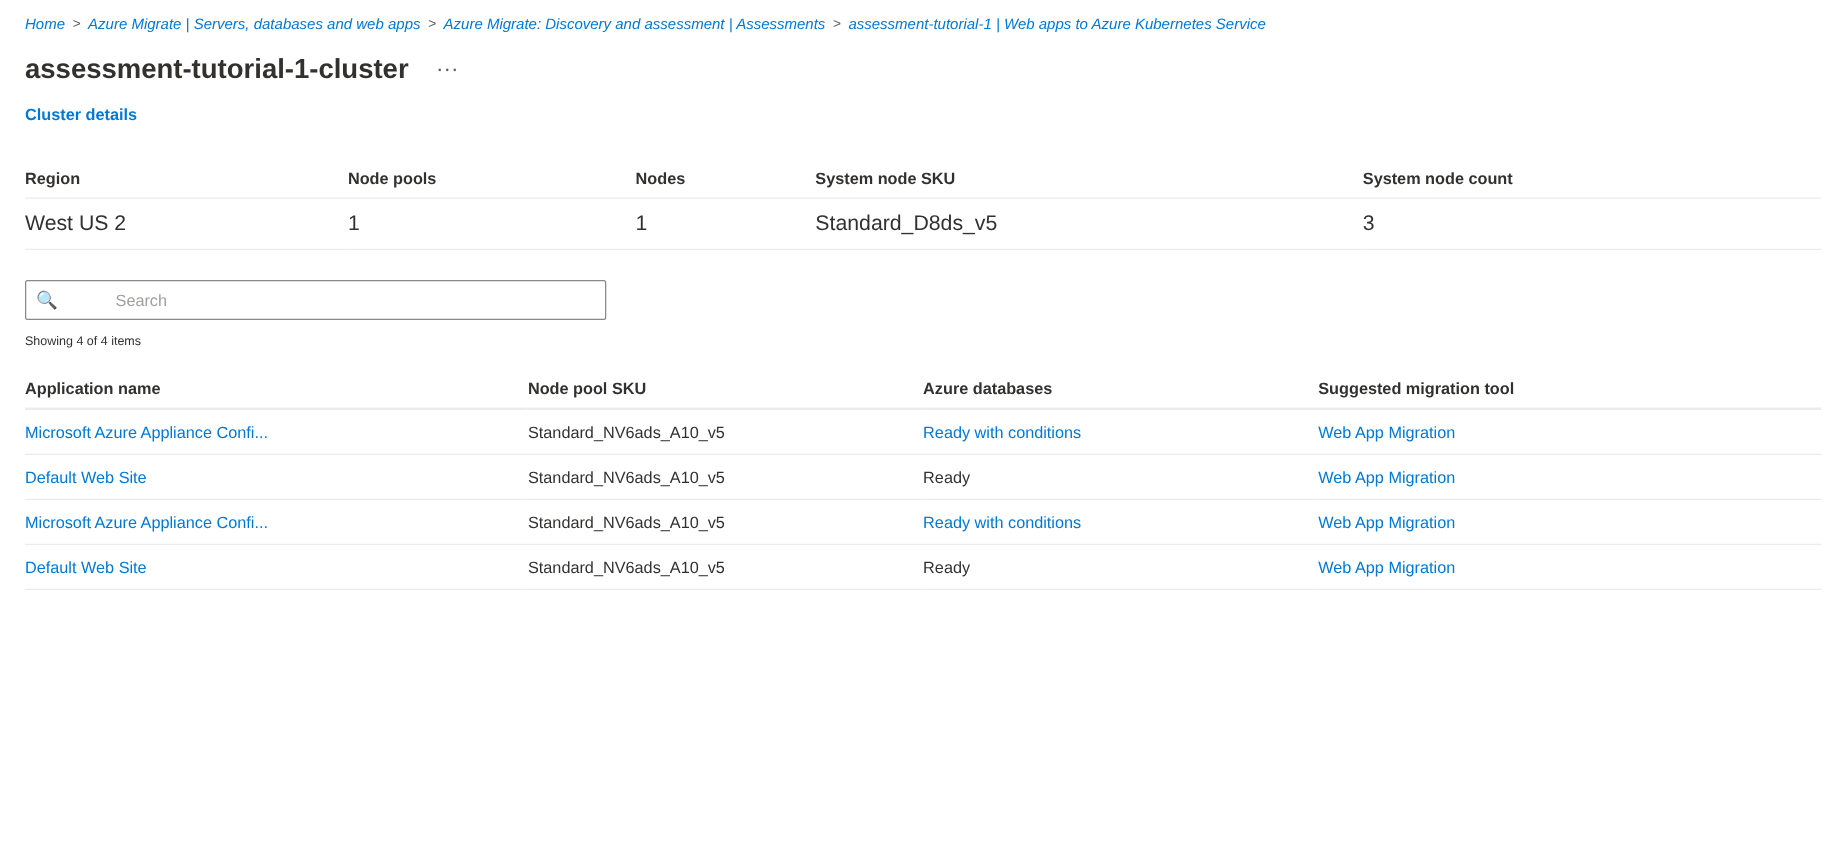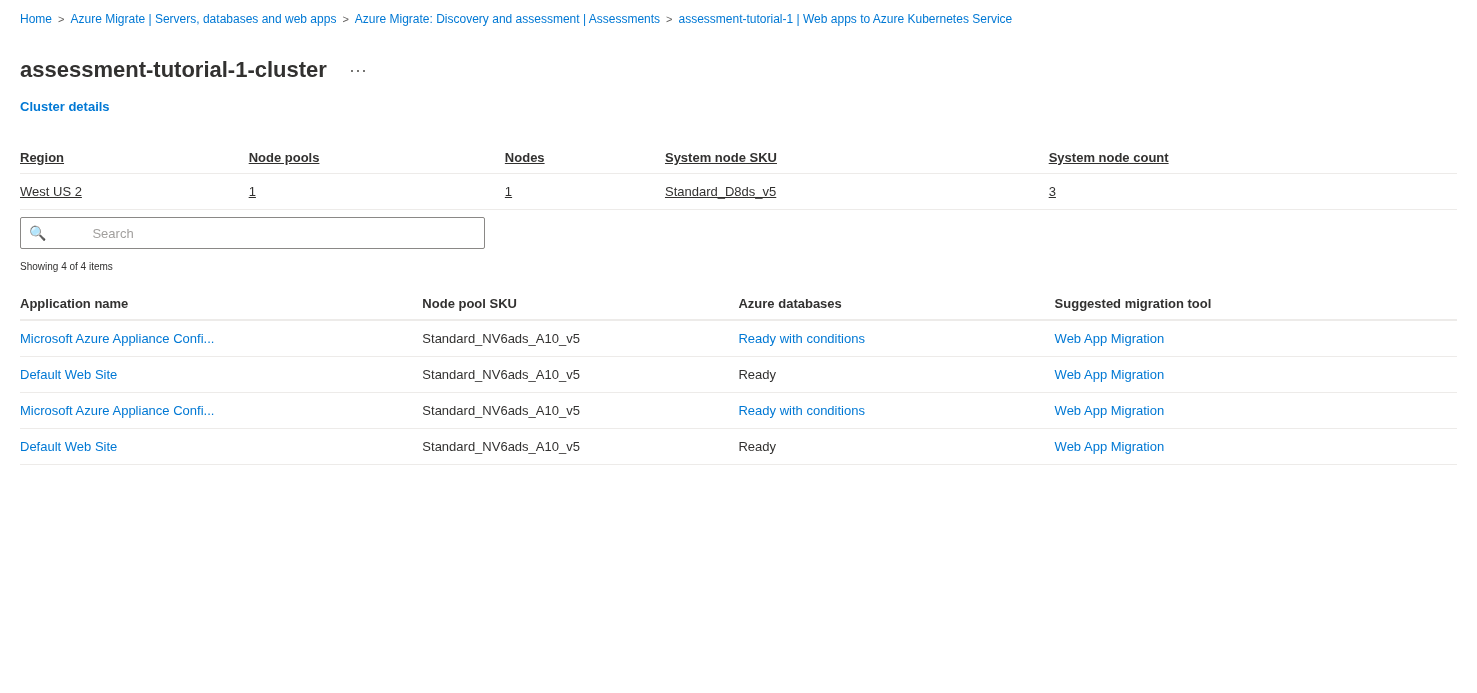--- a/index.html
+++ b/index.html
@@ -11,37 +11,37 @@
       padding: 0;
     }
     .breadcrumb {
       display: flex;
       align-items: center;
       flex-wrap: wrap;
       padding: 12px 20px 8px 20px;
       font-size: 12px;
       color: #0078d4;
       gap: 0;
+      font-style: italic;
     }
     .breadcrumb-item {
       color: #0078d4;
       cursor: pointer;
       white-space: nowrap;
     }
     .breadcrumb-separator {
       color: #605e5c;
       margin: 0 6px;
       font-size: 11px;
     }
     .page-header {
       padding: 8px 20px 16px 20px;
       display: flex;
       align-items: center;
       gap: 16px;
-      margin-top: 15px;
     }
     .page-title {
       font-size: 22px;
       font-weight: 600;
       color: #323130;
     }
     .ellipsis-btn {
       color: #605e5c;
       font-size: 18px;
       cursor: pointer;
@@ -54,34 +54,33 @@
     .section-title {
       color: #0078d4;
       font-size: 13px;
       font-weight: 600;
       margin-bottom: 28px;
       cursor: pointer;
     }
     .cluster-table {
       width: 100%;
       border-collapse: collapse;
-      margin-bottom: 7px;
-      text-decoration: underline;
+      margin-bottom: 24px;
     }
     .cluster-table th {
       text-align: left;
       font-weight: 600;
       font-size: 13px;
       color: #323130;
       padding: 8px 12px 8px 0;
       border-bottom: 1px solid #edebe9;
     }
     .cluster-table td {
       text-align: left;
-      font-size: 13px;
+      font-size: 17px;
       color: #323130;
       padding: 10px 12px 10px 0;
       border-bottom: 1px solid #edebe9;
     }
     .search-container {
       margin-bottom: 12px;
     }
     .search-box {
       display: flex;
       align-items: center;

